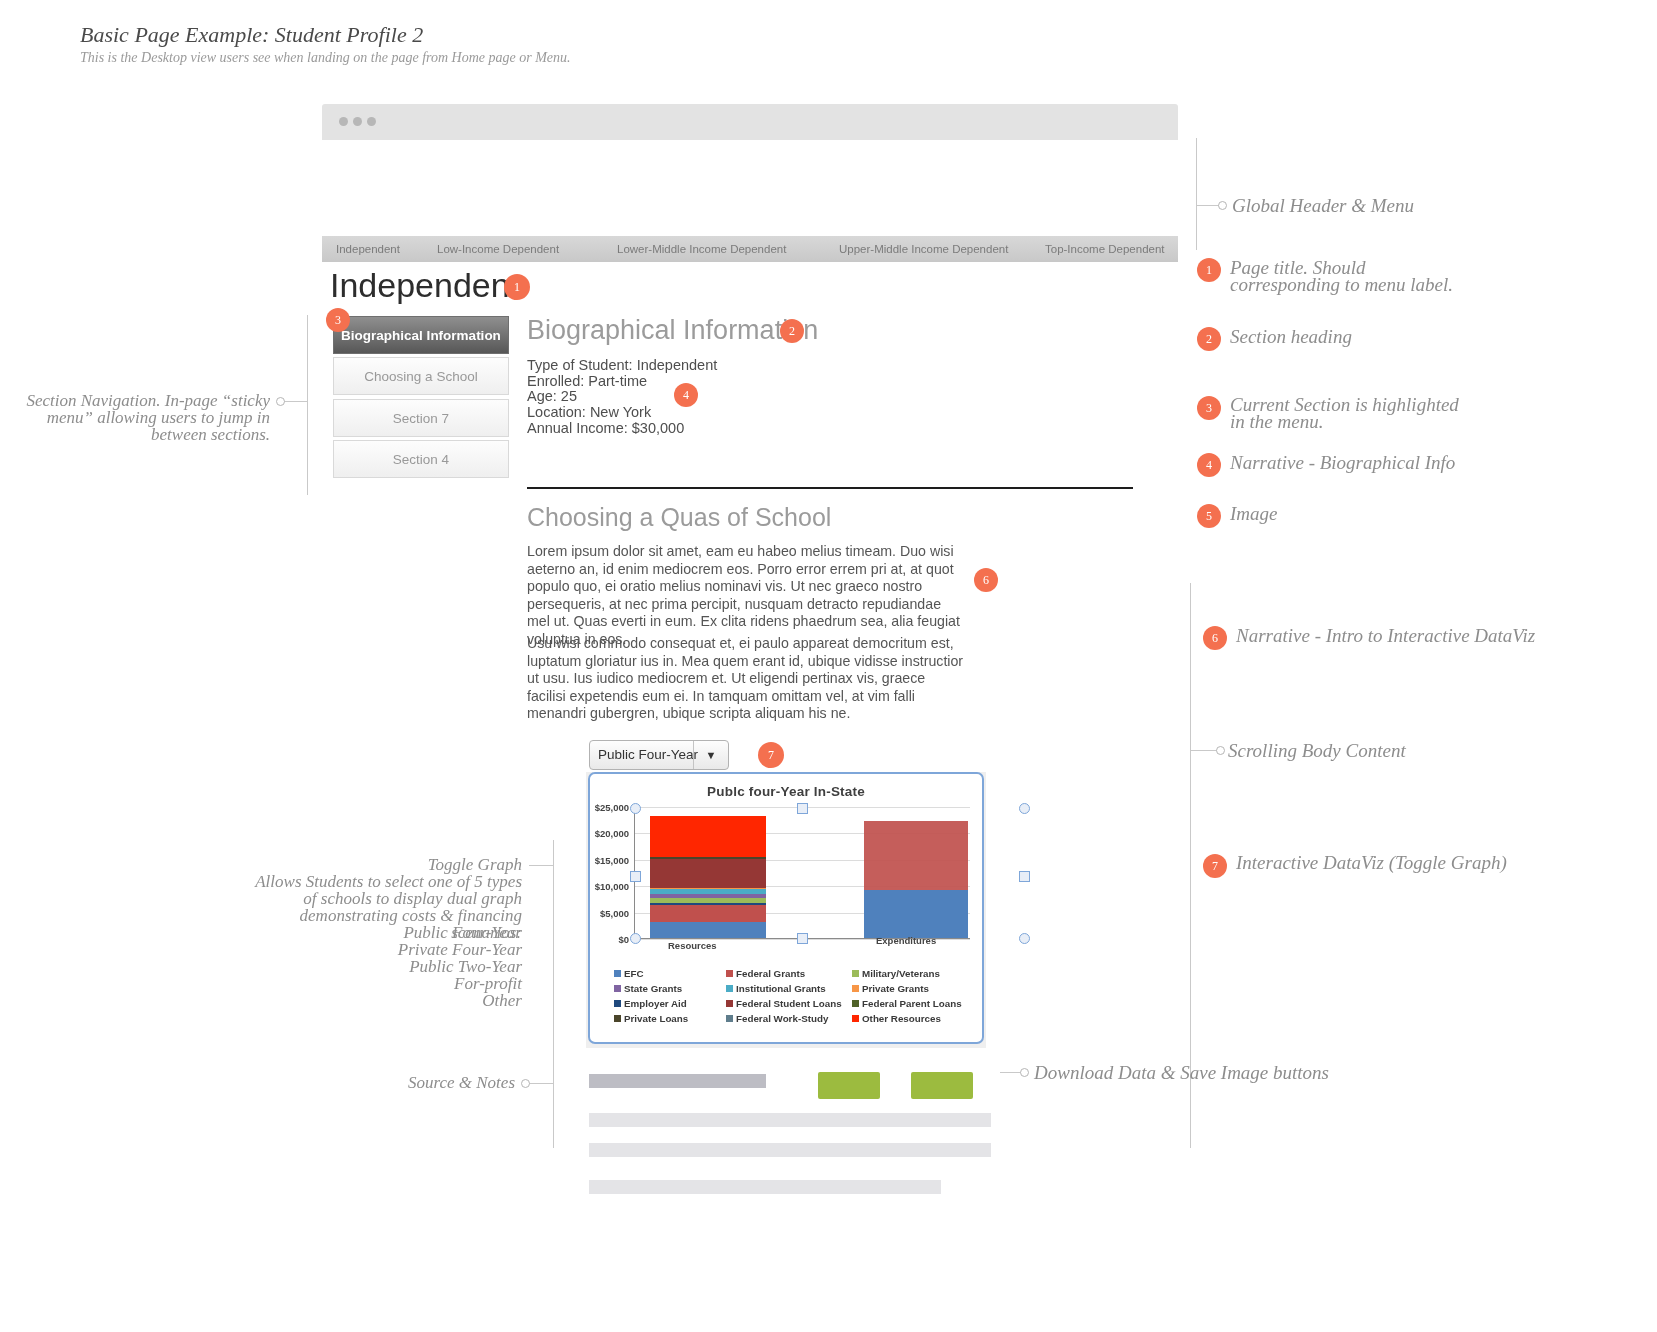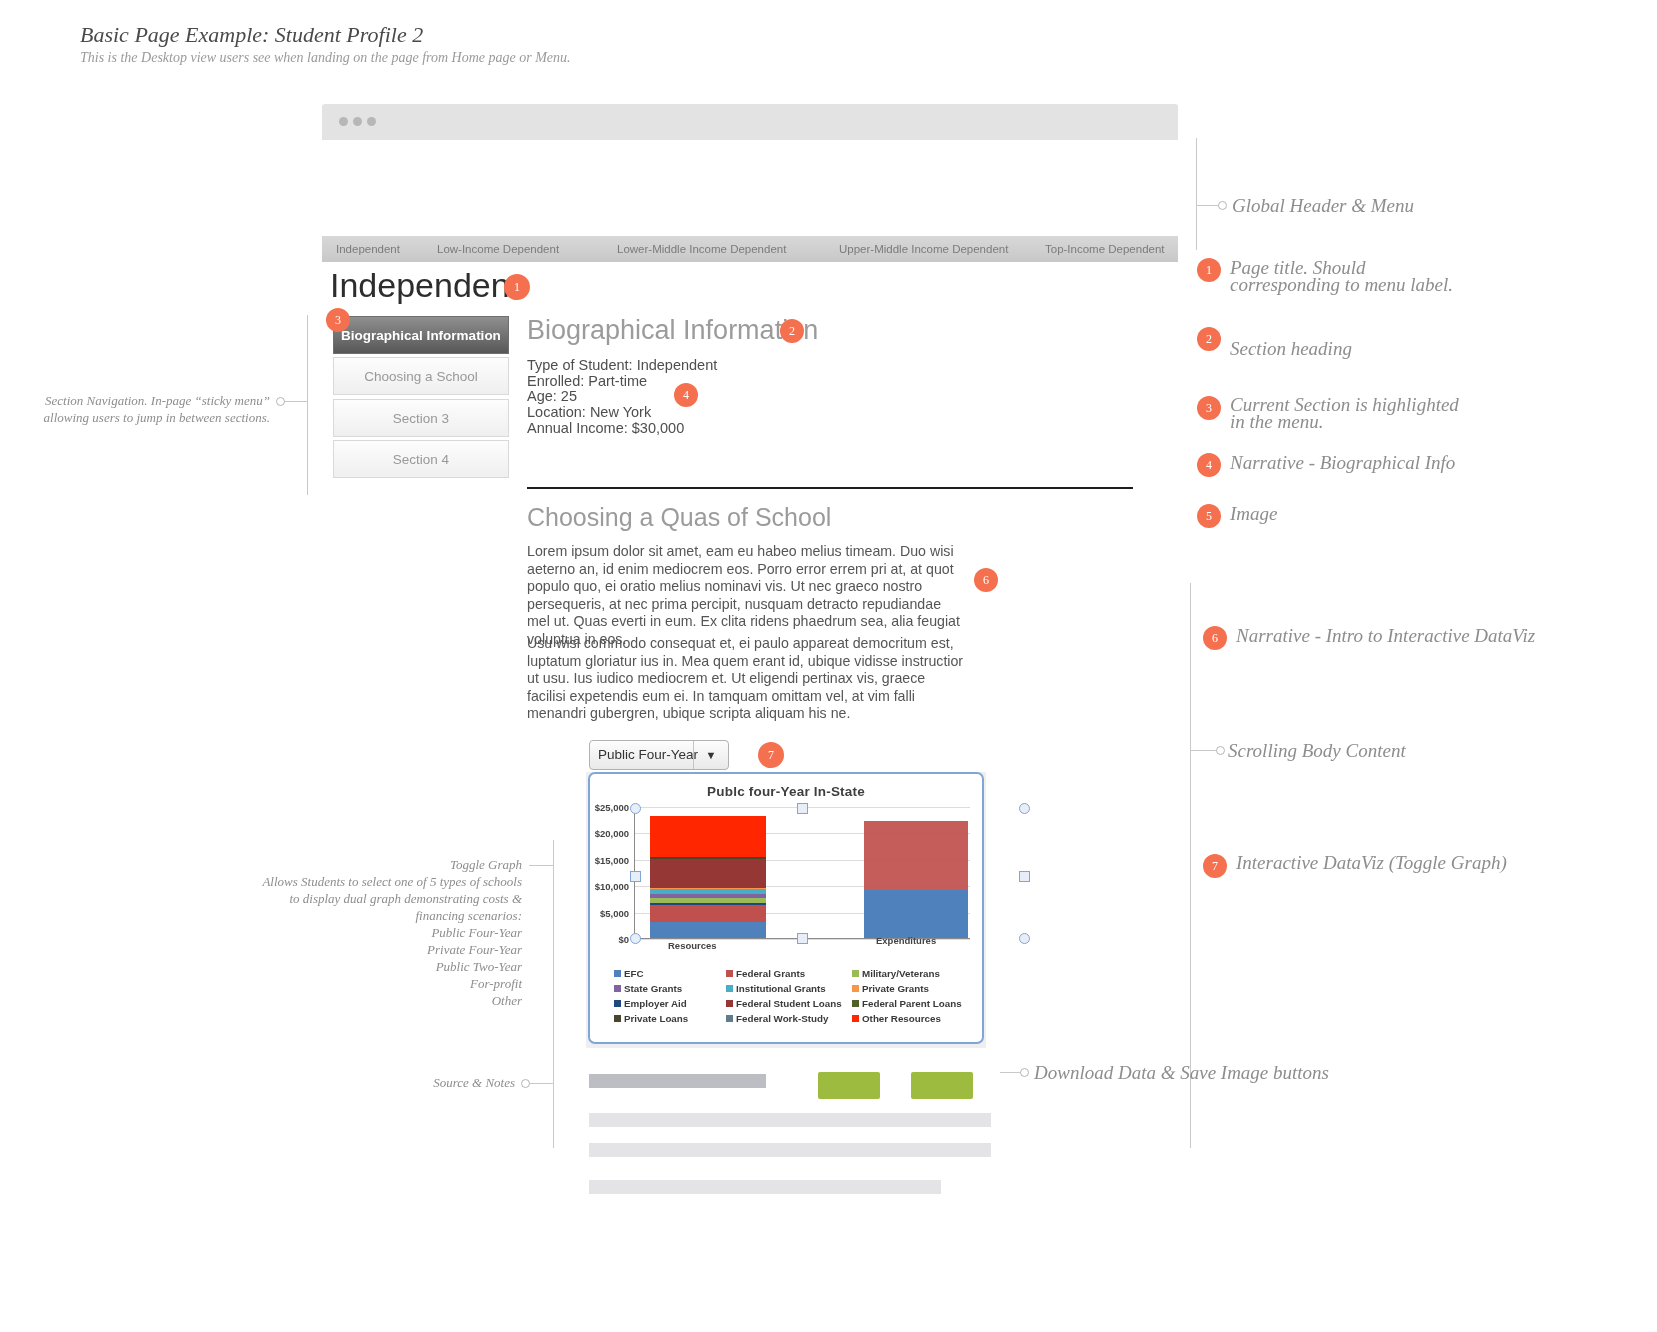--- a/index.html
+++ b/index.html
@@ -109,21 +109,21 @@
   #btn-download{left:818px;} #btn-saveimg{left:911px;}
 
   
   .badge{position:absolute;width:26px;height:26px;border-radius:50%;background:#f4704f;color:#fff;
     font-size:12px;line-height:26px;text-align:center;font-family:"Liberation Serif",serif;}
   .badge.sm{width:24px;height:24px;line-height:24px;}
 
   
   .anno{position:absolute;font-family:"Liberation Serif",serif;font-style:italic;font-size:19px;
     color:#8d8d8d;line-height:17px;}
-  .anno-left{position:absolute;font-family:"Liberation Serif",serif;font-style:italic;font-size:13px;
+  .anno-left{position:absolute;font-family:"Liberation Serif",serif;font-style:italic;font-size:17px;
     color:#8d8d8d;line-height:17px;text-align:right;}
 
   
   .vline{position:absolute;width:1px;background:#c9c9c9;}
   .hline{position:absolute;height:1px;background:#c9c9c9;}
   .odot{position:absolute;width:7px;height:7px;border-radius:50%;border:1px solid #b5b5b5;background:#fff;}
 </style>
 </head>
 <body>
 
@@ -146,21 +146,21 @@
     <div class="sitem" style="left:517px;">Upper-Middle Income Dependent</div>
     <div class="sitem" style="left:723px;">Top-Income Dependent</div>
   </div>
 </div>
 
 <div class="abs" id="page-title">Independent</div>
 <div class="badge" style="left:504px;top:274px;">1</div>
 
 <div class="secnav-btn active" id="secnav-1">Biographical Information</div>
 <div class="secnav-btn" id="secnav-2">Choosing a School</div>
-<div class="secnav-btn" id="secnav-3">Section 3</div>
+<div class="secnav-btn" id="secnav-3">Section 7</div>
 <div class="secnav-btn" id="secnav-4">Section 4</div>
 <div class="badge sm" style="left:326px;top:308px;">3</div>
 
 <div class="abs" id="sec-heading-1">Biographical Information</div>
 <div class="badge sm" style="left:780px;top:319px;">2</div>
 
 <div class="abs" id="bio-list">
   <div>Type of Student: Independent</div>
   <div>Enrolled: Part-time</div>
   <div>Age: 25</div>
@@ -305,21 +305,21 @@
 
 <div class="vline" style="left:1196px;top:138px;height:112px;"></div>
 <div class="hline" style="left:1196px;top:205px;width:24px;"></div>
 <div class="odot" style="left:1218px;top:201px;"></div>
 <div class="anno" style="left:1232px;top:197px;">Global Header &amp; Menu</div>
 
 <div class="badge sm" style="left:1197px;top:258px;">1</div>
 <div class="anno" style="left:1230px;top:259px;width:240px;">Page title. Should corresponding to menu label.</div>
 
 <div class="badge sm" style="left:1197px;top:327px;">2</div>
-<div class="anno" style="left:1230px;top:328px;margin-top:12px;">Section heading</div>
+<div class="anno" style="left:1230px;top:328px;">Section heading</div>
 
 <div class="badge sm" style="left:1197px;top:396px;">3</div>
 <div class="anno" style="left:1230px;top:396px;width:230px;">Current Section is highlighted in the menu.</div>
 
 <div class="badge sm" style="left:1197px;top:453px;">4</div>
 <div class="anno" style="left:1230px;top:454px;">Narrative - Biographical Info</div>
 
 <div class="badge sm" style="left:1197px;top:504px;">5</div>
 <div class="anno" style="left:1230px;top:505px;">Image</div>
 

